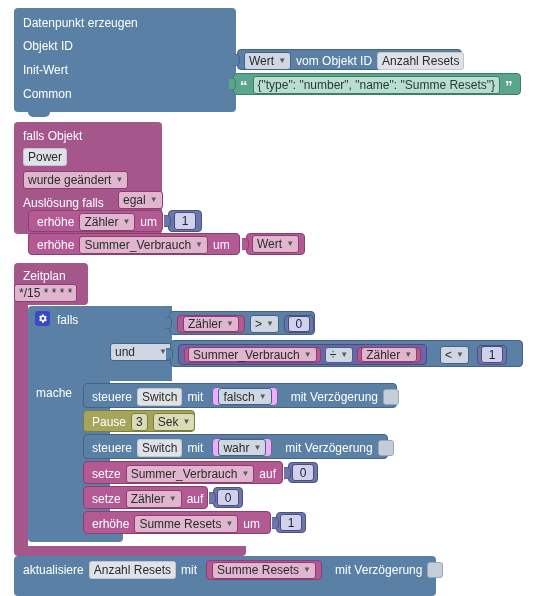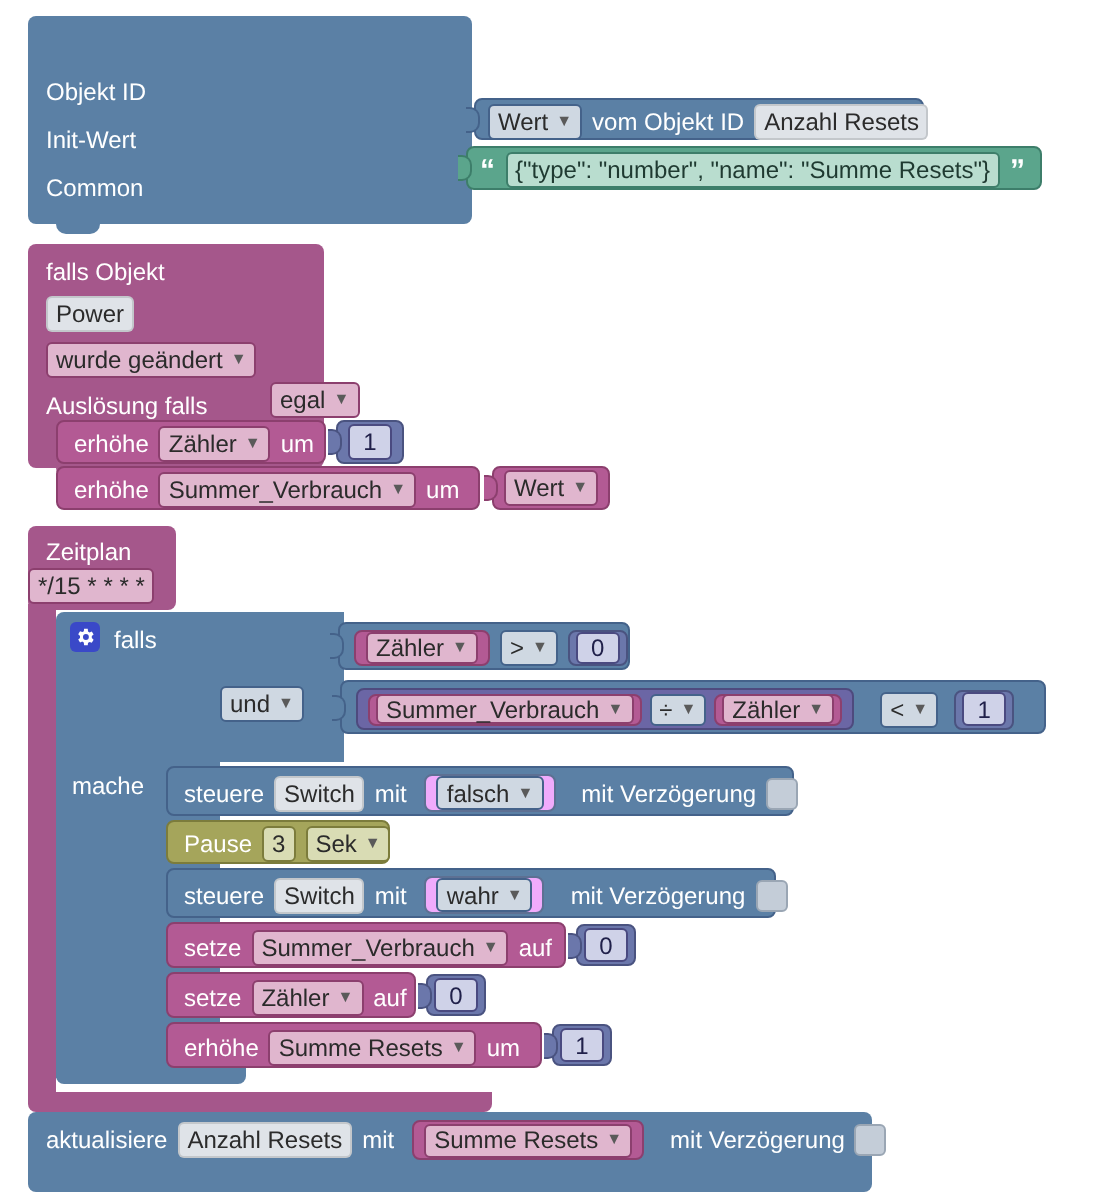--- a/index.html
+++ b/index.html
@@ -157,20 +157,21 @@
   }
 </style>
 </head>
 <body>
 
 <div id="workspace">
   <div id="grid-mask"></div>
 
   <div class="blk body-blue" style="left:14px; top:8px; width:222px; height:104px; border-radius:4px;">
     <div class="notch-bot body-blue"></div>
+    <div class="txt" style="position:absolute; left:9px; top:9px;">Datenpunkt erzeugen</div>
 
     <div class="txt" style="position:absolute; left:9px; top:32px;">Objekt ID</div>
 
     <div class="txt" style="position:absolute; left:9px; top:56px;">Init-Wert</div>
 
     <div class="txt" style="position:absolute; left:9px; top:80px;text-align:center;">Common</div>
   </div>
 
   <div class="blk body-blue" style="left:237px; top:49px; width:225px; height:21px; border-radius:4px; border:1px solid #44628a;">
     <div class="tab body-blue" style="background:#5b80a5; border:1px solid #44628a; border-left:none;"></div>
@@ -198,21 +199,21 @@
     <div class="txt" style="position:absolute; left:9px; top:8px;">falls Objekt</div>
 
     <div class="field" style="position:absolute; left:9px; top:26px;">Power</div>
 
     <div class="field field-pink" style="position:absolute; left:9px; top:49px;">
       <span>wurde geändert</span>
       <span class="caret">▼</span>
     </div>
 
     <div class="txt" style="position:absolute; left:9px; top:75px;">Auslösung falls</div>
-    <div class="field field-pink" style="position:absolute; left:104px; top:69px;margin-left:17px;">
+    <div class="field field-pink" style="position:absolute; left:104px; top:69px;">
       <span>egal</span>
       <span class="caret">▼</span>
     </div>
   </div>
 
   <div class="blk body-varpink" style="left:28px; top:210px; width:135px; height:22px; border-radius:4px; border:1px solid #8c3f6e;">
     <div class="row" style="position:absolute; left:8px; top:2px;">
       <span class="txt">erhöhe</span>
       <span class="field field-pink">
         <span>Zähler</span>
@@ -278,21 +279,21 @@
       <span class="field field-blue2">
         <span>&gt;</span>
         <span class="caret">▼</span>
       </span>
       <span class="rep rep-num" style="height:18px; padding:0 3px;">
         <span class="field field-num" style="height:14px;">0</span>
       </span>
     </div>
   </div>
 
-  <div class="blk field field-blue2" style="left:110px; top:343px; height:18px;">
+  <div class="blk field field-blue2" style="left:110px; top:343px; height:18px;gap:20px;">
     <span>und</span>
     <span class="caret">▼</span>
   </div>
 
   <div class="blk body-blue" style="left:170px; top:340px; width:353px; height:27px; border-radius:4px; border:1px solid #44628a;">
     <div class="tab" style="background:#5b80a5; border:1px solid #44628a; border-left:none;"></div>
     <div class="row" style="position:absolute; left:7px; top:3px;">
 
       <span class="rep rep-purple" style="height:21px;">
         <span class="rep rep-pink" style="height:16px; padding:0 3px;">

